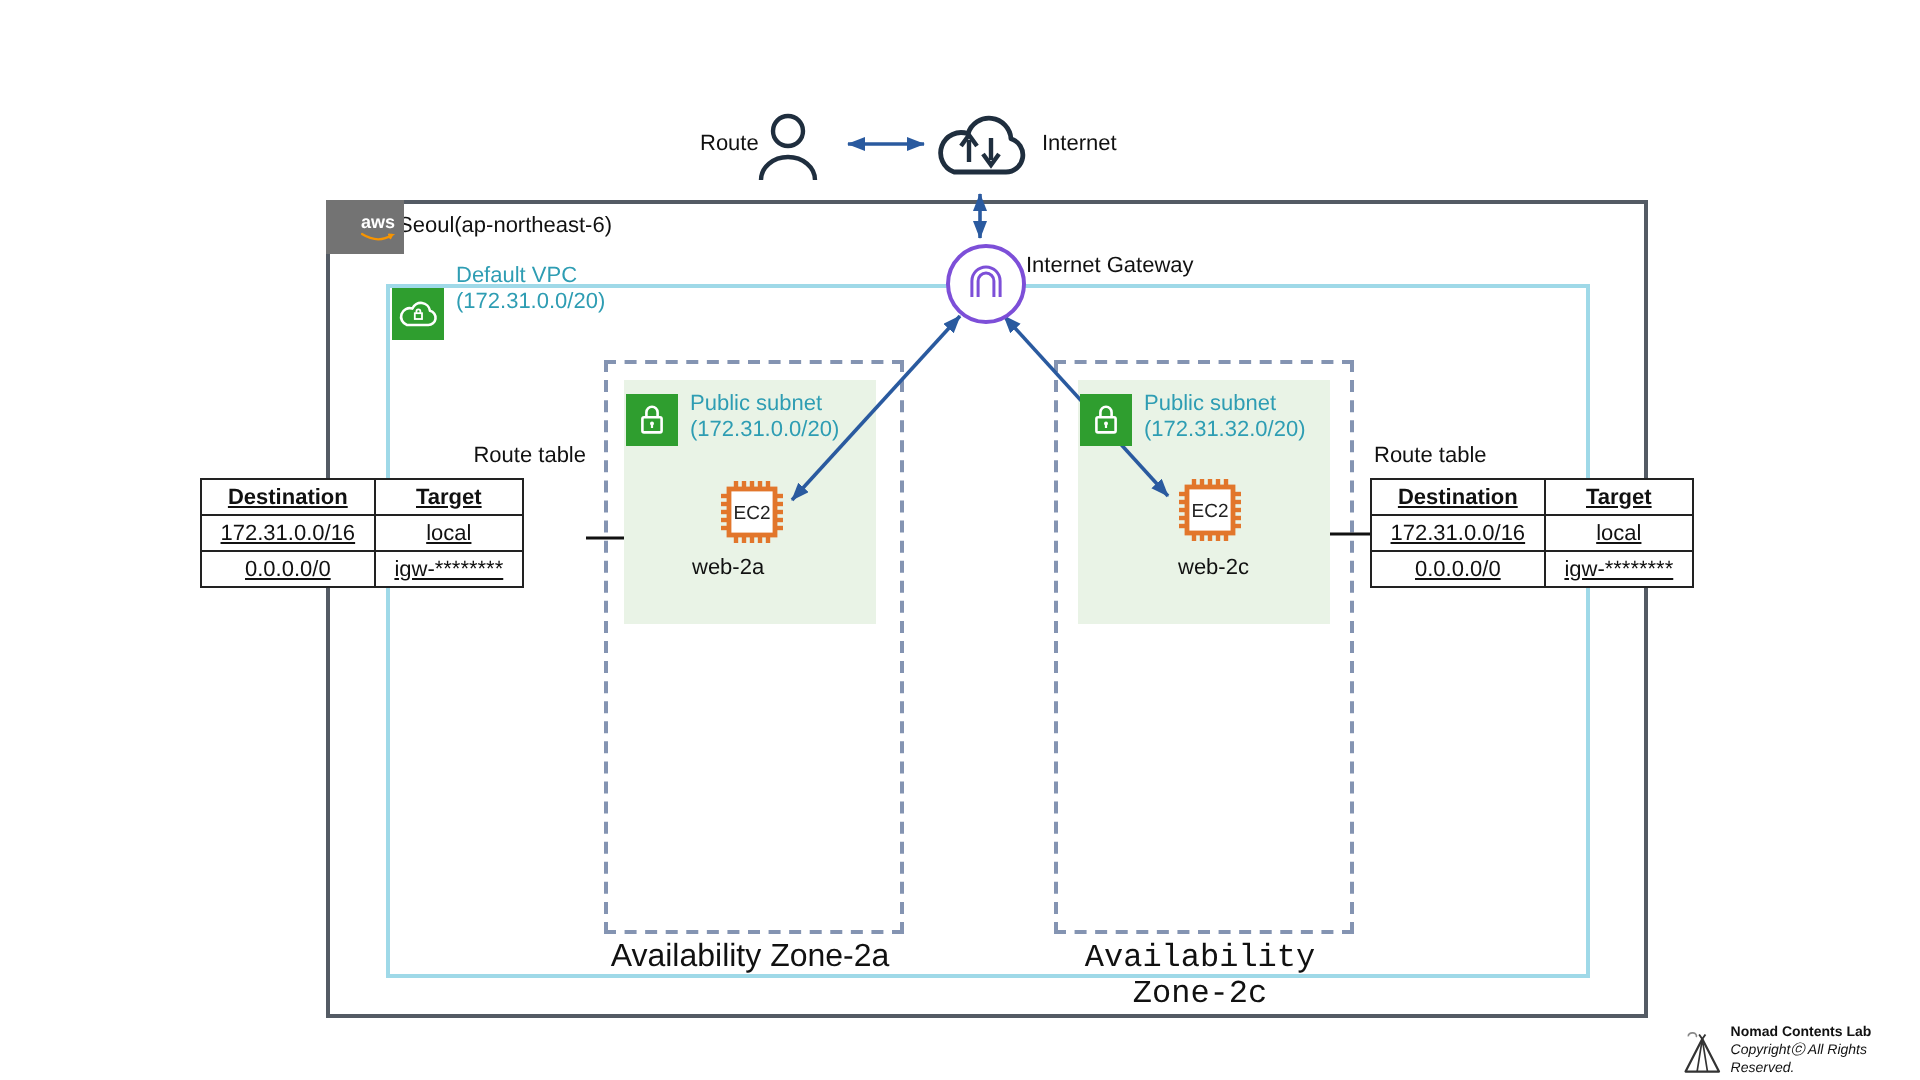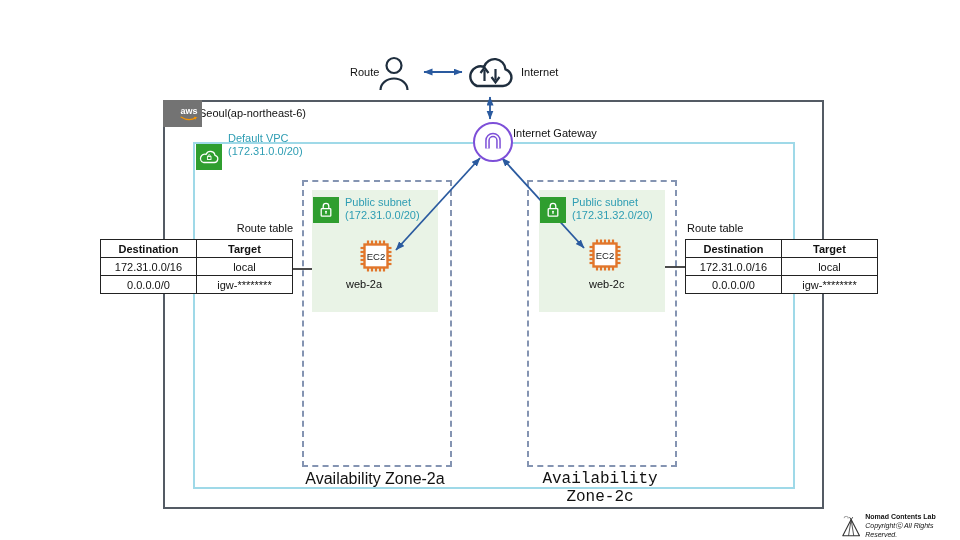--- a/index.html
+++ b/index.html
@@ -20,22 +20,22 @@
             display:flex;flex-direction:column;align-items:center;justify-content:center;padding-left:12px;}
   .teal{color:#2e9db3;}
   .two-line{font-size:11px;line-height:13px;z-index:4;}
   
   .igw{left:473px;top:122px;width:36px;height:36px;border:2.5px solid #7d4fd8;border-radius:50%;
        background:#fff;z-index:4;display:flex;align-items:center;justify-content:center;}
   
   .ec2{width:36px;height:36px;z-index:4;}
   .inst-lbl{font-size:11px;width:60px;z-index:4;}
   
-  .rt{width:193px;border:1.5px solid #222;background:#fff;z-index:5;border-collapse:collapse;
-      font-size:11px;}
+  .rt{width:162px;border:1.5px solid #222;background:#fff;z-index:5;border-collapse:collapse;
+      font-size:11px;text-decoration:underline;}
   .rt td{border:1.2px solid #222;height:17px;text-align:center;padding:0 2px;background:#fff;}
   .rt .hdr td{font-weight:bold;}
   .rt td.c1{width:93px;} .rt td.c2{width:96px;}
   .rt-title{font-size:11px;z-index:5;}
   .az-lbl{font-size:16px;text-align:center;z-index:4;top:470px;width:146px;}
   
   .overlay{left:0;top:0;z-index:3;pointer-events:none;}
   
   .footer{left:840px;top:513px;z-index:6;display:flex;align-items:center;gap:3px;}
   .footer .t1{font-size:7px;font-weight:bold;line-height:8px;}

